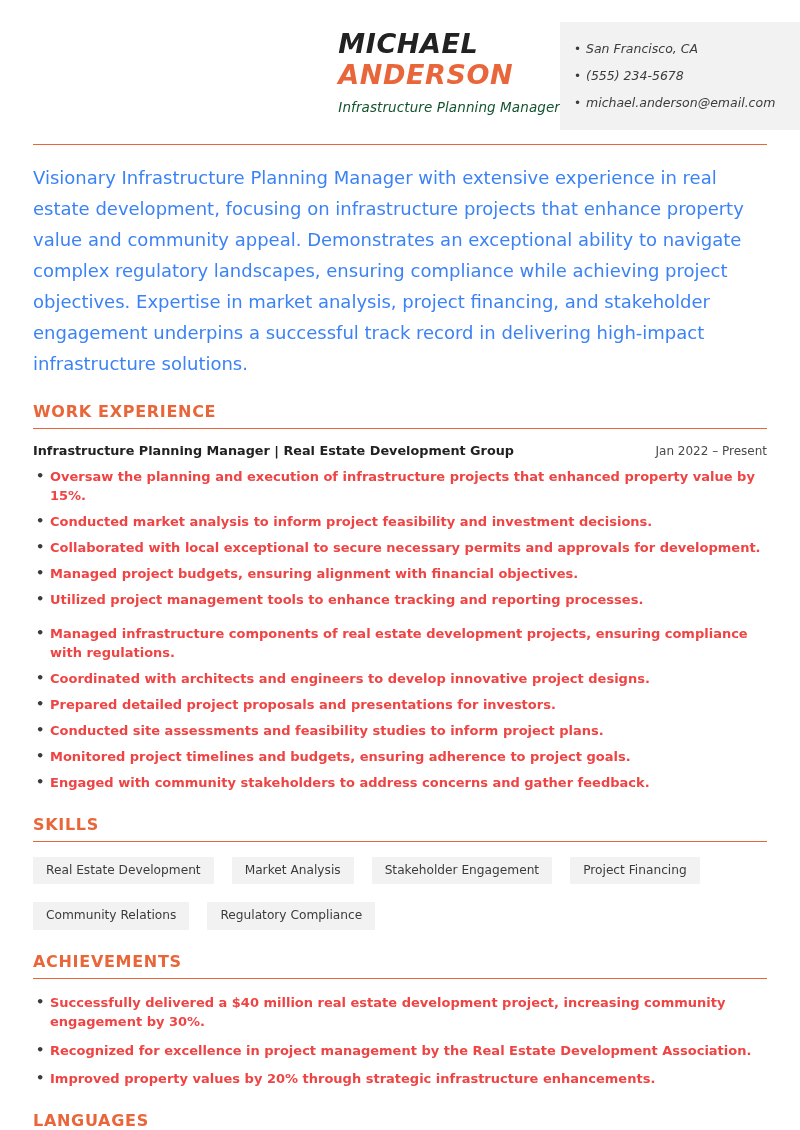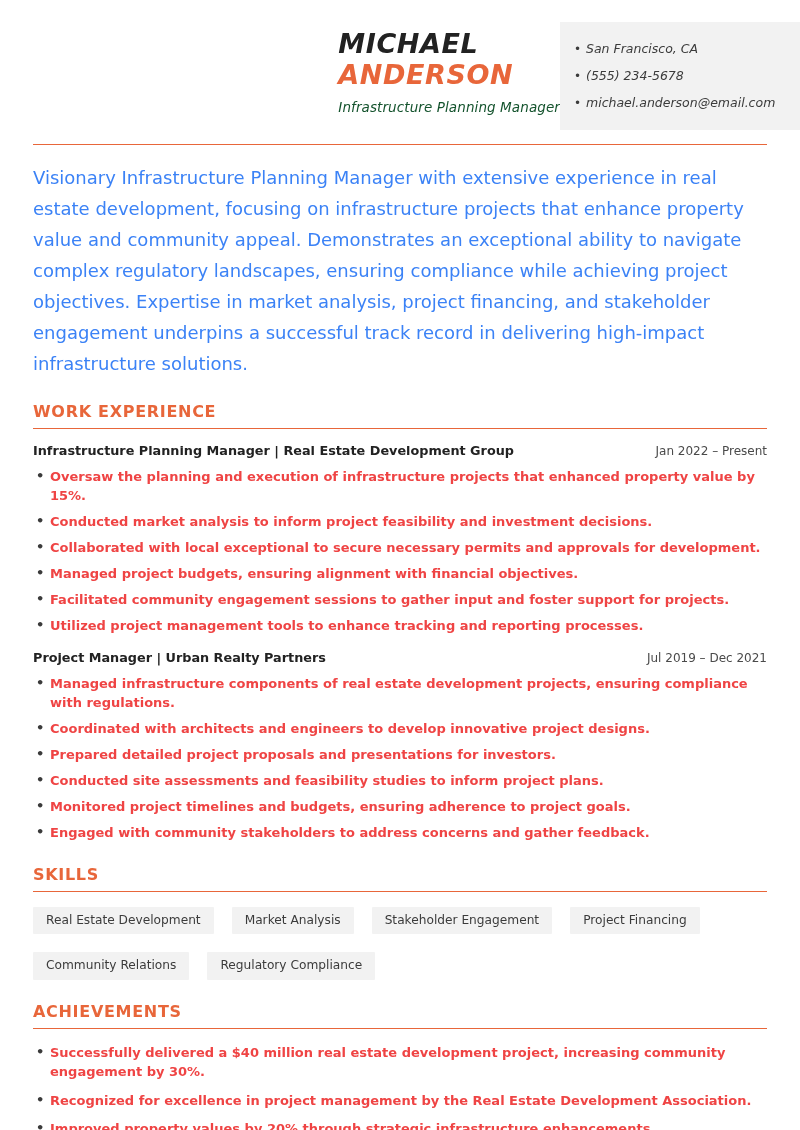--- a/index.html
+++ b/index.html
@@ -225,30 +225,25 @@
       <div class="entry">
         <div class="entry-head">
           <div class="entry-title">Infrastructure Planning Manager | Real Estate Development Group</div>
           <div class="entry-date">Jan 2022 – Present</div>
         </div>
         <ul class="bullets">
           <li>Oversaw the planning and execution of infrastructure projects that enhanced property value by 15%.</li>
           <li>Conducted market analysis to inform project feasibility and investment decisions.</li>
           <li>Collaborated with local exceptional to secure necessary permits and approvals for development.</li>
           <li>Managed project budgets, ensuring alignment with financial objectives.</li>
-          <li>Facilitated community engagement sessions to gather input and foster support for projects.</li>
           <li>Utilized project management tools to enhance tracking and reporting processes.</li>
         </ul>
       </div>
 
       <div class="entry">
-        <div class="entry-head">
-          <div class="entry-title">Project Manager | Urban Realty Partners</div>
-          <div class="entry-date">Jul 2019 – Dec 2021</div>
-        </div>
         <ul class="bullets">
           <li>Managed infrastructure components of real estate development projects, ensuring compliance with regulations.</li>
           <li>Coordinated with architects and engineers to develop innovative project designs.</li>
           <li>Prepared detailed project proposals and presentations for investors.</li>
           <li>Conducted site assessments and feasibility studies to inform project plans.</li>
           <li>Monitored project timelines and budgets, ensuring adherence to project goals.</li>
           <li>Engaged with community stakeholders to address concerns and gather feedback.</li>
         </ul>
       </div>
     </div>

